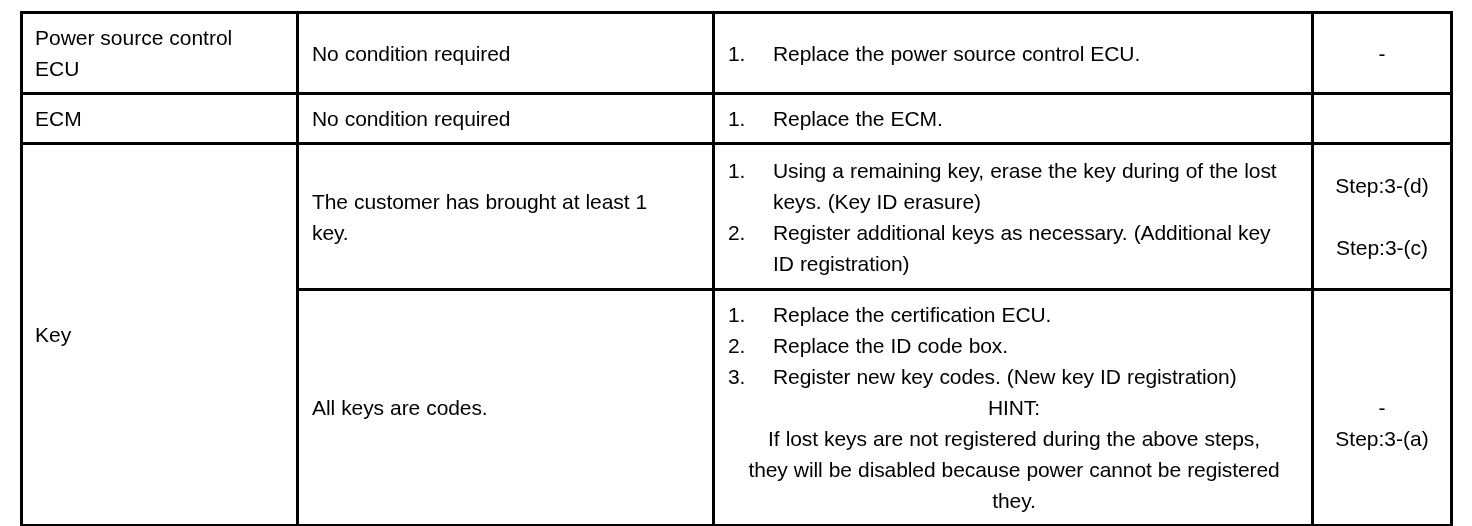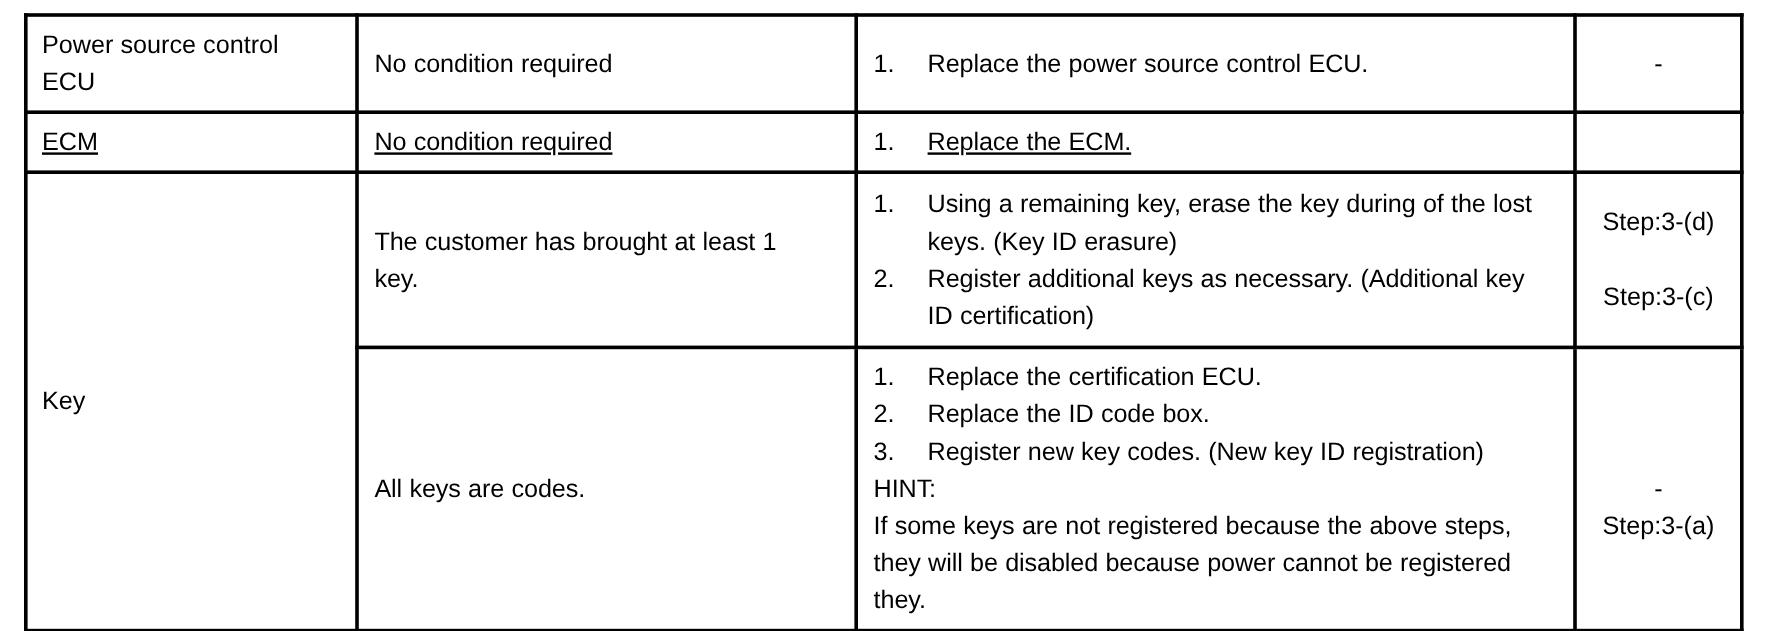--- a/index.html
+++ b/index.html
@@ -76,39 +76,40 @@
     top: 0;
     width: 34px;
     text-align: left;
     font-size: 21px;
     line-height: 31px;
   }
 
   .hint-block {
     font-size: 21px;
     line-height: 31px;
+    text-align: center;
   }
   .hint-line { display: block; white-space: nowrap; }
 
   .step-cell {
     text-align: center;
     font-size: 21px;
     line-height: 31px;
     padding: 8px 4px;
   }
   .step-cell .ln { display: block; }
   .step-cell .blank { display: block; visibility: hidden; }
 
   .nowrap { white-space: nowrap; }
 
   .tall-mid { vertical-align: middle; }
   .tall-top { vertical-align: top; }
 
   .row-h1 { height: 73px; }
-  .row-h2 { height: 47px; text-decoration: underline; }
+  .row-h2 { height: 47px; }
   .row-h3 { height: 146px; }
   .row-h4 { height: 235px; }
 
   .part-label {
     font-size: 21px;
     line-height: 31px;
     padding: 8px 12px;
   }
 </style>
 </head>
@@ -194,21 +195,21 @@
         </td>
         <td class="tall-top">
           <div class="cell-pad tight">
             <ol class="steps">
               <li>
                 <span class="nowrap">Using a remaining key, erase the key during of the lost</span><br>
                 <span class="nowrap">keys. (Key ID erasure)</span>
               </li>
               <li>
                 <span class="nowrap">Register additional keys as necessary. (Additional key</span><br>
-                <span class="nowrap">ID certification)</span>
+                <span class="nowrap">ID registration)</span>
               </li>
             </ol>
           </div>
         </td>
         <td class="tall-top">
           <div class="step-cell">
             <span class="ln">Step:3-(d)</span>
             <span class="blank">&nbsp;</span>
             <span class="ln">Step:3-(c)</span>
           </div>
@@ -229,21 +230,21 @@
               </li>
               <li>
                 <span class="nowrap">Replace the ID code box.</span>
               </li>
               <li>
                 <span class="nowrap">Register new key codes. (New key ID registration)</span>
               </li>
             </ol>
             <div class="hint-block">
               <span class="hint-line">HINT:</span>
-              <span class="hint-line">If some keys are not registered because the above steps,</span>
+              <span class="hint-line">If lost keys are not registered during the above steps,</span>
               <span class="hint-line">they will be disabled because power cannot be registered</span>
               <span class="hint-line">they.</span>
             </div>
           </div>
         </td>
         <td class="tall-top">
           <div class="step-cell">
             <span class="blank">&nbsp;</span>
             <span class="ln">-</span>
             <span class="ln">Step:3-(a)</span>

